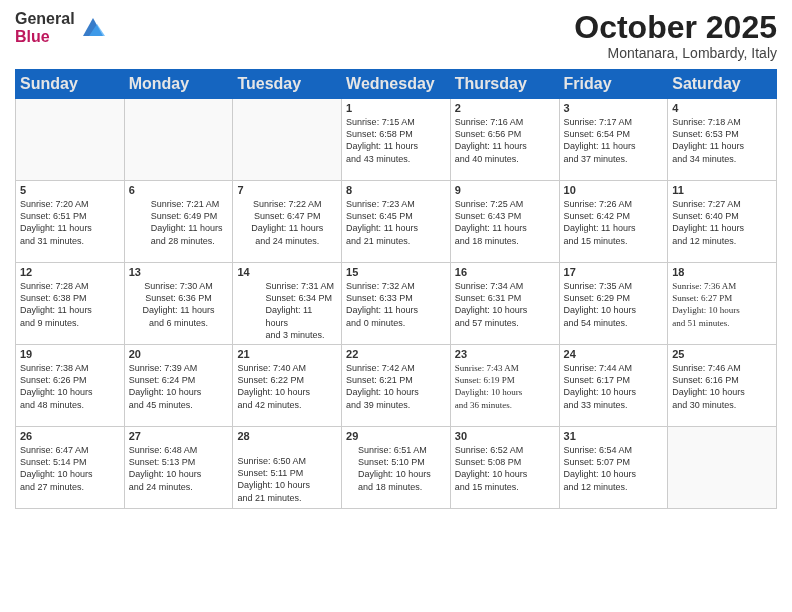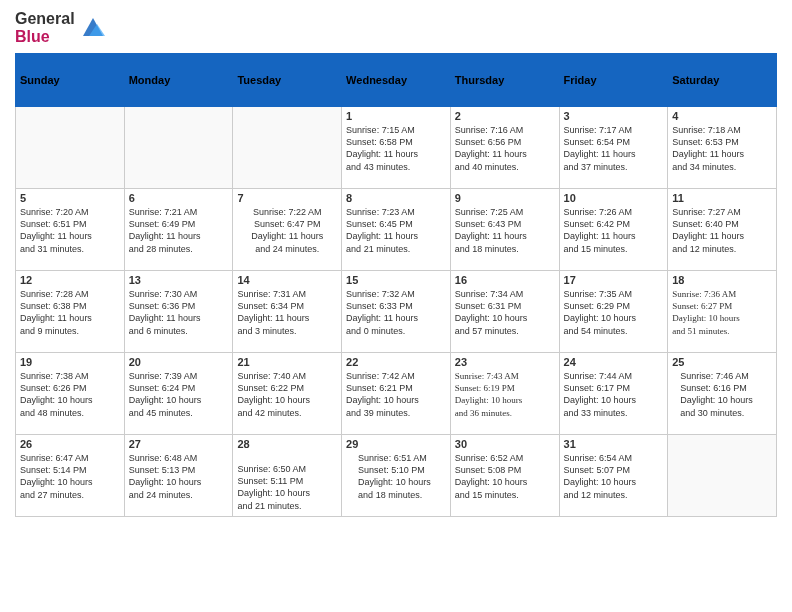--- a/index.html
+++ b/index.html
@@ -60,24 +60,24 @@
       font-size: 14px;
       color: #444;
     }
     .calendar {
       width: 100%;
       border-collapse: collapse;
       border: 1px solid #ccc;
     }
     .calendar th {
       background: #1565C0;
-      color: #000000;
-      font-size: 11px;
-      font-weight: bold;
-      padding: 20px 4px;
+      color: #e5e5e5;
+      font-size: 16px;
+      font-weight: bold;
+      padding: 5px 4px;
       text-align: left;
       border: 1px solid #1565C0;
     }
     .calendar td {
       border: 1px solid #ccc;
       vertical-align: top;
       padding: 3px 4px;
       width: calc(100% / 7);
       font-size: 9.5px;
       color: #333;
@@ -104,20 +104,24 @@
   <div class="header">
     <div class="logo">
       <div class="logo-text">
         <span class="logo-general">General</span>
         <span class="logo-blue">Blue</span>
       </div>
       <svg class="logo-icon" viewBox="0 0 28 28" xmlns="http://www.w3.org/2000/svg">
         <polygon points="4,22 14,4 24,22" fill="#1565C0" opacity="0.85"></polygon>
         <polygon points="10,22 18,10 26,22" fill="#42A5F5" opacity="0.7"></polygon>
       </svg>
+    </div>
+    <div class="title-block">
+      <div class="month-title">October 2025</div>
+      <div class="subtitle">Montanara, Lombardy, Italy</div>
     </div>
   </div>
 
   <table class="calendar">
     <thead>
       <tr>
         <th>Sunday</th>
         <th>Monday</th>
         <th>Tuesday</th>
         <th>Wednesday</th>
@@ -163,21 +167,21 @@
         <tr>
           <td>
             <div class="day-num">5</div>
             <div class="day-info" style="white-space: pre-line;">Sunrise: 7:20 AM
 Sunset: 6:51 PM
 Daylight: 11 hours
 and 31 minutes.</div>
           </td>
           <td>
             <div class="day-num">6</div>
-            <div class="day-info" style="white-space: pre-line;">Sunrise: 7:21 AM
+            <div class="day-info" style="white-space: pre-line; margin-left: 22px;">Sunrise: 7:21 AM
 Sunset: 6:49 PM
 Daylight: 11 hours
 and 28 minutes.</div>
           </td>
           <td>
             <div class="day-num">7</div>
             <div class="day-info" style="white-space: pre-line; text-align: center;">Sunrise: 7:22 AM
 Sunset: 6:47 PM
 Daylight: 11 hours
 and 24 minutes.</div>
@@ -214,28 +218,28 @@
         <tr>
           <td>
             <div class="day-num">12</div>
             <div class="day-info" style="white-space: pre-line;">Sunrise: 7:28 AM
 Sunset: 6:38 PM
 Daylight: 11 hours
 and 9 minutes.</div>
           </td>
           <td>
             <div class="day-num">13</div>
-            <div class="day-info" style="white-space: pre-line;">Sunrise: 7:30 AM
+            <div class="day-info" style="white-space: pre-line; text-align: center;">Sunrise: 7:30 AM
 Sunset: 6:36 PM
 Daylight: 11 hours
 and 6 minutes.</div>
           </td>
           <td>
             <div class="day-num">14</div>
-            <div class="day-info" style="white-space: pre-line;">Sunrise: 7:31 AM
+            <div class="day-info" style="white-space: pre-line; margin-left: 28px;">Sunrise: 7:31 AM
 Sunset: 6:34 PM
 Daylight: 11 hours
 and 3 minutes.</div>
           </td>
           <td>
             <div class="day-num">15</div>
             <div class="day-info" style="white-space: pre-line;">Sunrise: 7:32 AM
 Sunset: 6:33 PM
 Daylight: 11 hours
 and 0 minutes.</div>
@@ -300,21 +304,21 @@
           </td>
           <td>
             <div class="day-num">24</div>
             <div class="day-info" style="white-space: pre-line;">Sunrise: 7:44 AM
 Sunset: 6:17 PM
 Daylight: 10 hours
 and 33 minutes.</div>
           </td>
           <td>
             <div class="day-num">25</div>
-            <div class="day-info" style="white-space: pre-line; margin-left: 8px;">Sunrise: 7:46 AM
+            <div class="day-info" style="white-space: pre-line;">Sunrise: 7:46 AM
 Sunset: 6:16 PM
 Daylight: 10 hours
 and 30 minutes.</div>
           </td>
         </tr>
         <tr>
           <td>
             <div class="day-num">26</div>
             <div class="day-info" style="white-space: pre-line;">Sunrise: 6:47 AM
 Sunset: 5:14 PM

